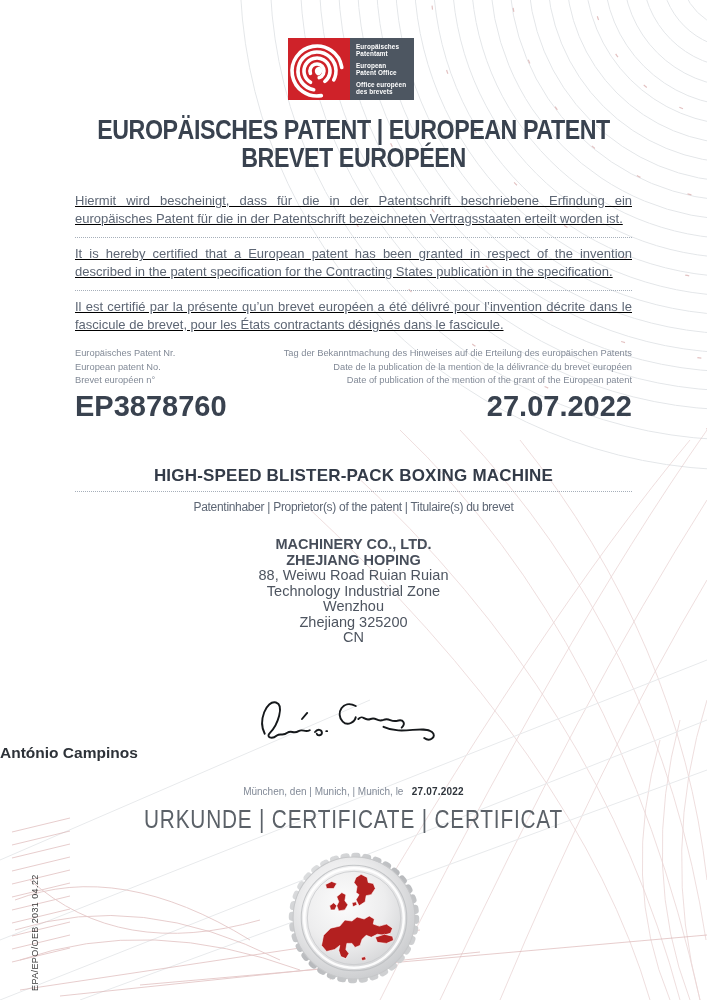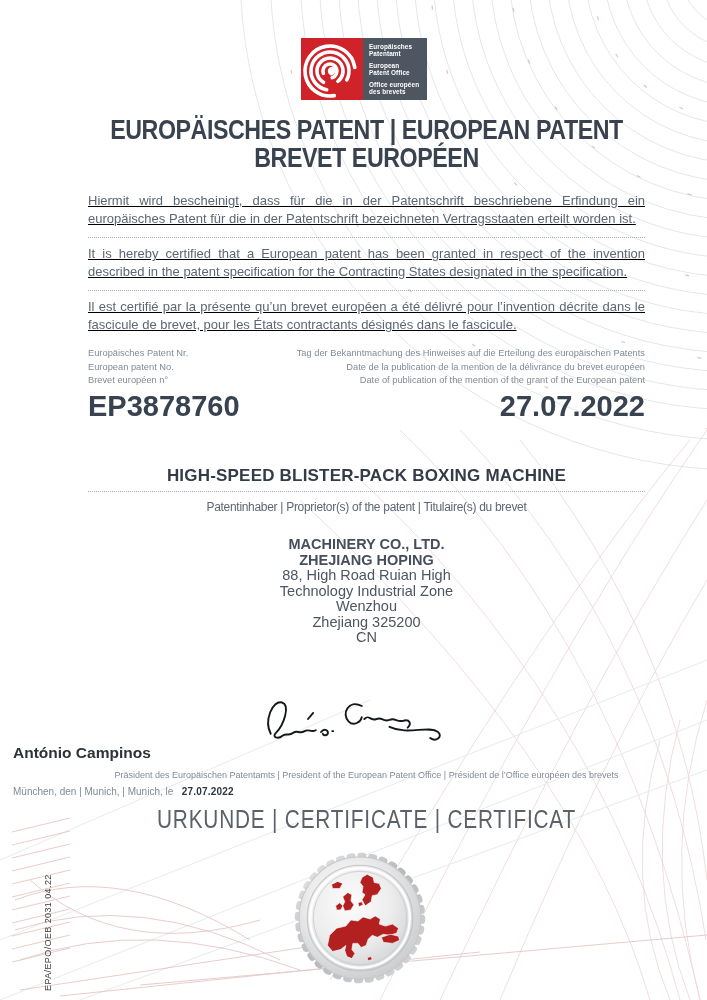--- a/index.html
+++ b/index.html
@@ -1,19 +1,19 @@
 <!DOCTYPE html>
 <html><head>
 <meta charset="utf-8">
 <style>
   html,body{margin:0;padding:0;background:#fff;}
   .page{position:relative;width:707px;height:1000px;background:#ffffff;overflow:hidden;
         font-family:"Liberation Sans",sans-serif;}
   .bg{position:absolute;left:0;top:0;z-index:0;}
-  .fg{position:absolute;inset:0;z-index:1;margin-left:13px;}
+  .fg{position:absolute;inset:0;z-index:1;}
 
   
   .logo{position:absolute;top:38px;left:288px;display:flex;}
   .logo-red{width:62px;height:62px;background:#cf2229;}
   .logo-text{width:64px;height:62px;background:#4d5661;color:#fff;box-sizing:border-box;
              padding:5px 4px 5px 6px;display:flex;flex-direction:column;justify-content:space-between;}
   .logo-org{white-space:pre-line;font-size:6.4px;line-height:7.2px;font-weight:bold;letter-spacing:0.1px;}
 
   
   .main-title{position:absolute;top:116px;left:0;width:707px;text-align:center;color:#39424f;
@@ -42,21 +42,21 @@
   .address{position:absolute;top:537px;left:75px;width:557px;text-align:center;font-size:14.5px;
            line-height:15.5px;color:#4e5560;}
   .address .bold{font-weight:bold;color:#474e5a;}
 
   
   .sig-svg{position:absolute;top:693px;left:50%;transform:translateX(-50%);}
   .sig-name{position:absolute;top:744px;left:0;width:591px;text-align:left;font-size:15.5px;
             font-weight:bold;color:#2d3238;}
   .president{position:absolute;top:770px;left:0;width:707px;text-align:center;font-size:9px;
              color:#828a97;}
-  .munich{position:absolute;top:786px;left:0;width:707px;font-size:10px;
+  .munich{position:absolute;top:786px;left:0;width:707px;text-align:center;font-size:10px;
           color:#828a97;}
   .munich .date{font-weight:bold;color:#2f353c;font-size:10px;letter-spacing:0.2px;}
 
   
   .cert-heading{position:absolute;top:804px;left:0;width:707px;text-align:center;font-size:26px;
                 font-weight:400;color:#5b6168;transform:scaleX(0.8);letter-spacing:1px;}
 
   
   .medallion{position:absolute;top:851px;left:50%;transform:translateX(-50%);}
 
@@ -174,21 +174,21 @@
     </div>
 
     <div class="main-title">
       <div>EUROPÄISCHES PATENT | EUROPEAN PATENT</div>
       <div>BREVET EUROPÉEN</div>
     </div>
 
     <div class="statements">
       <p class="statement">Hiermit wird bescheinigt, dass für die in der Patentschrift beschriebene Erfindung ein europäisches Patent für die in der Patentschrift bezeichneten Vertragsstaaten erteilt worden ist.</p>
       <div class="dotsep"></div>
-      <p class="statement">It is hereby certified that a European patent has been granted in respect of the invention described in the patent specification for the Contracting States designated in the specification.</p>
+      <p class="statement">It is hereby certified that a European patent has been granted in respect of the invention described in the patent specification for the Contracting States publication in the specification.</p>
       <div class="dotsep"></div>
       <p class="statement">Il est certifié par la présente qu’un brevet européen a été délivré pour l’invention décrite dans le fascicule de brevet, pour les États contractants désignés dans le fascicule.</p>
     </div>
 
     <div class="refs">
       <div class="left">
         <div>Europäisches Patent Nr.</div>
         <div>European patent No.</div>
         <div>Brevet européen n°</div>
       </div>
@@ -203,40 +203,39 @@
       <div>EP3878760</div>
       <div>27.07.2022</div>
     </div>
 
     <div class="invention">HIGH-SPEED BLISTER-PACK BOXING MACHINE</div>
     <div class="prop-heading">Patentinhaber | Proprietor(s) of the patent | Titulaire(s) du brevet</div>
 
     <div class="address">
       <div class="bold">MACHINERY CO., LTD.</div>
       <div class="bold">ZHEJIANG HOPING</div>
-      <div>88, High Road Ruian High</div>
+      <div>88, Weiwu Road Ruian Ruian</div>
       <div>Technology Industrial Zone</div>
       <div>Wenzhou</div>
       <div>Zhejiang 325200</div>
       <div>CN</div>
     </div>
 
     <svg class="sig-svg" width="230" height="52" viewBox="0 0 230 60">
       <g fill="none" stroke="#15181b" stroke-width="2.2" stroke-linecap="round" stroke-linejoin="round">
         <path d="M12,47 C4,32 14,8 25,11 C35,14 27,37 18,46 C13,51 20,54 26,49 C30,46 33,50 38,46 C43,42 45,48 51,44 C56,41 58,46 64,43"></path>
         <path d="M55,30 l6,-7"></path>
         <path d="M70,45 c3,-4 8,-3 8,1 c0,3 -5,4 -6,1"></path>
         <path d="M83,44 l1,0"></path>
         <path d="M117,15 C102,7 93,24 102,33 C108,39 116,33 117,28"></path>
         <path d="M120,30 C126,24 126,33 134,30 C141,27 141,34 149,31 C156,28 157,34 165,32 C172,30 175,35 170,40"></path>
         <path d="M149,39 C170,49 194,37 205,45 C211,50 203,57 196,52"></path>
       </g>
     </svg>
     <div class="sig-name">António Campinos</div>
-    <div class="president">Präsident des Europäischen Patentamts | President of the European Patent Office | Président de l’Office européen des brevets</div>
     <div class="munich">
       <span>München, den | Munich, | Munich, le</span>
       <span>&nbsp;</span>
       <span class="date">27.07.2022</span>
     </div>
 
     <div class="cert-heading">URKUNDE | CERTIFICATE | CERTIFICAT</div>
 
     <svg class="medallion" width="134" height="134" viewBox="0 0 132 132">
       <defs>

